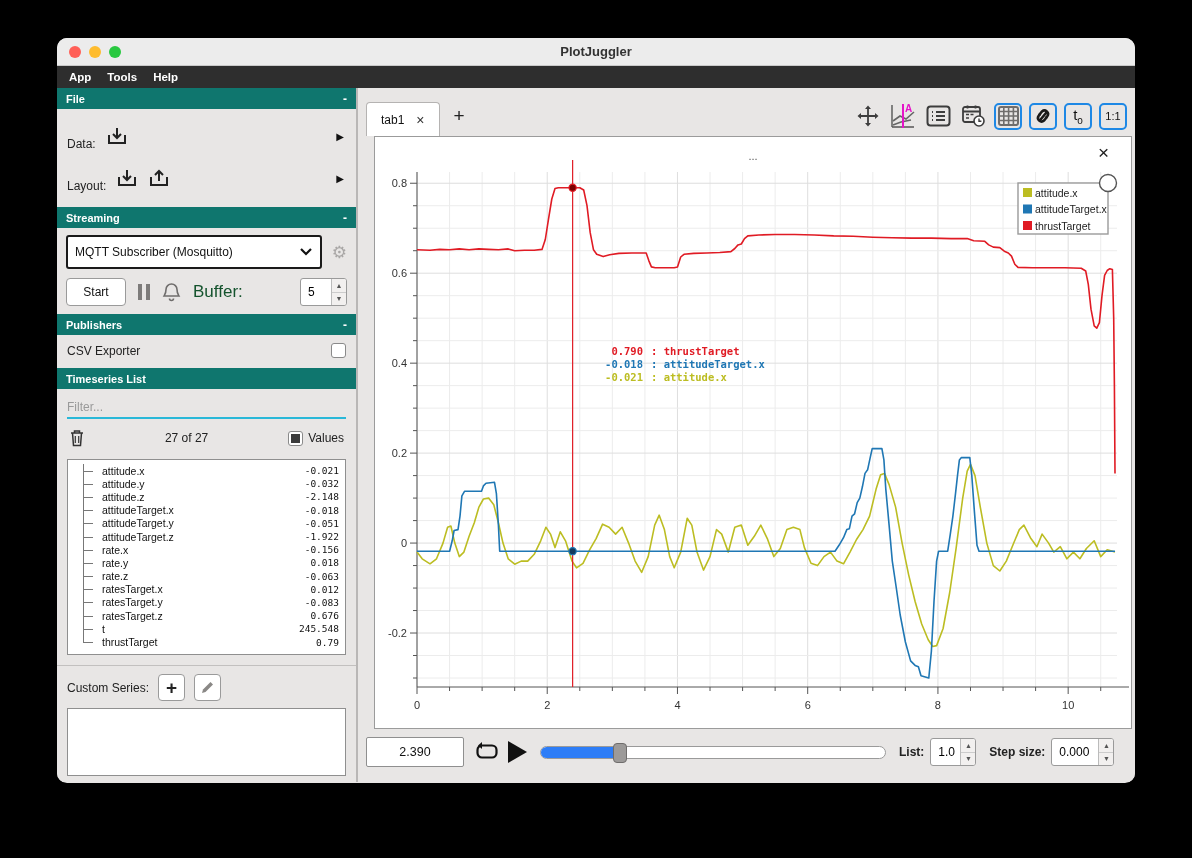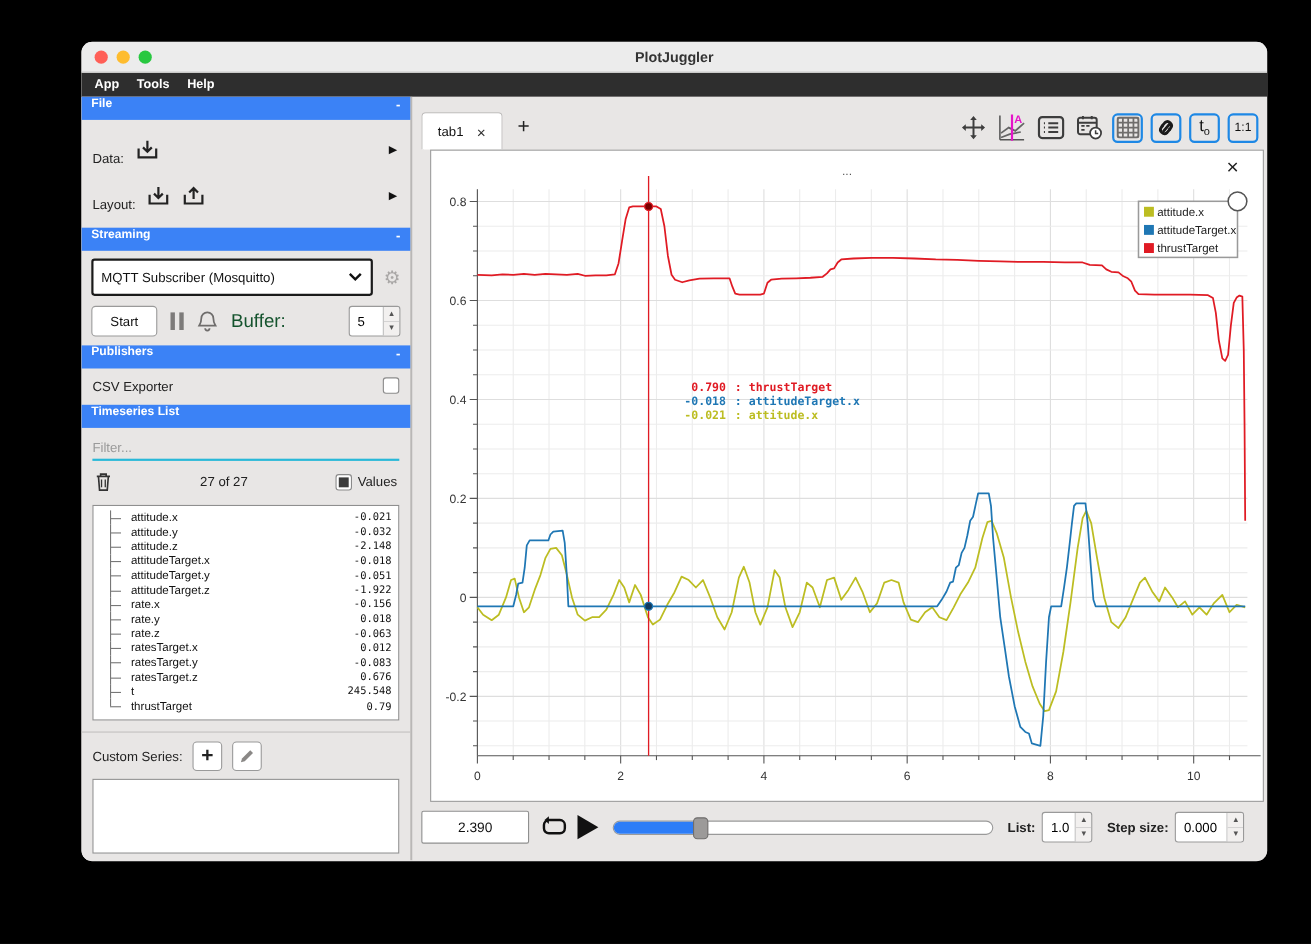--- a/index.html
+++ b/index.html
@@ -1,35 +1,35 @@
 <!DOCTYPE html>
 <html><head>
 <meta charset="utf-8">
 <style>
   * { margin:0; padding:0; box-sizing:border-box; }
   html,body { width:1192px; height:858px; background:#000; font-family:"Liberation Sans",sans-serif; overflow:hidden; }
-  .window { position:absolute; left:74px; top:38px; width:1078px; height:745px; background:#e8e6e5; border-radius:10px; overflow:hidden; box-shadow:0 25px 60px rgba(0,0,0,0.8); }
+  .window { position:absolute; left:57px; top:38px; width:1078px; height:745px; background:#e8e6e5; border-radius:10px; overflow:hidden; box-shadow:0 25px 60px rgba(0,0,0,0.8); }
 
   
   .titlebar { position:relative; height:28px; background:#ececec; border-bottom:1px solid #c9c9c9; }
   .traffic { position:absolute; top:8px; width:12px; height:12px; border-radius:50%; }
   .t-red { left:12px; background:#ff5f57; }
   .t-yellow { left:32px; background:#febc2e; }
   .t-green { left:52px; background:#28c840; }
   .win-title { text-align:center; line-height:27px; font-size:13px; font-weight:bold; color:#333; }
 
   
   .menubar { height:22px; background:#2e2e2e; display:flex; align-items:center; gap:16px; padding:0 12px; }
   .menu-item { color:#fff; font-size:11.5px; font-weight:bold; }
 
   .content { display:flex; height:694px; }
 
   
   .sidebar { width:301px; background:#e8e6e5; border-right:2px solid #b9b7b6; display:flex; flex-direction:column; }
-  .sec-head { height:21px; background:#3b82f6; color:#fff; font-size:11px; font-weight:bold; display:flex; justify-content:space-between; padding:0 9px; flex:none; }
+  .sec-head { height:21px; background:#0f766e; color:#fff; font-size:11px; font-weight:bold; display:flex; align-items:center; justify-content:space-between; padding:0 9px; flex:none; }
   .sec-head .minus { font-weight:bold; font-size:12px; }
   .file-body { padding:6px 10px 8px 10px; flex:none; }
   .frow { display:flex; align-items:center; height:42px; gap:10px; }
   .frow .lbl { font-size:12px; color:#222;margin-top:16px; }
   .tray-btn { width:22px; height:20px; }
   .spacer { flex:1; }
   .tri-right { font-size:10px; color:#111; padding-right:2px; }
 
   .stream-body { padding:7px 9px 8px 9px; flex:none; }
   .combo-row { display:flex; align-items:center; gap:10px; }

